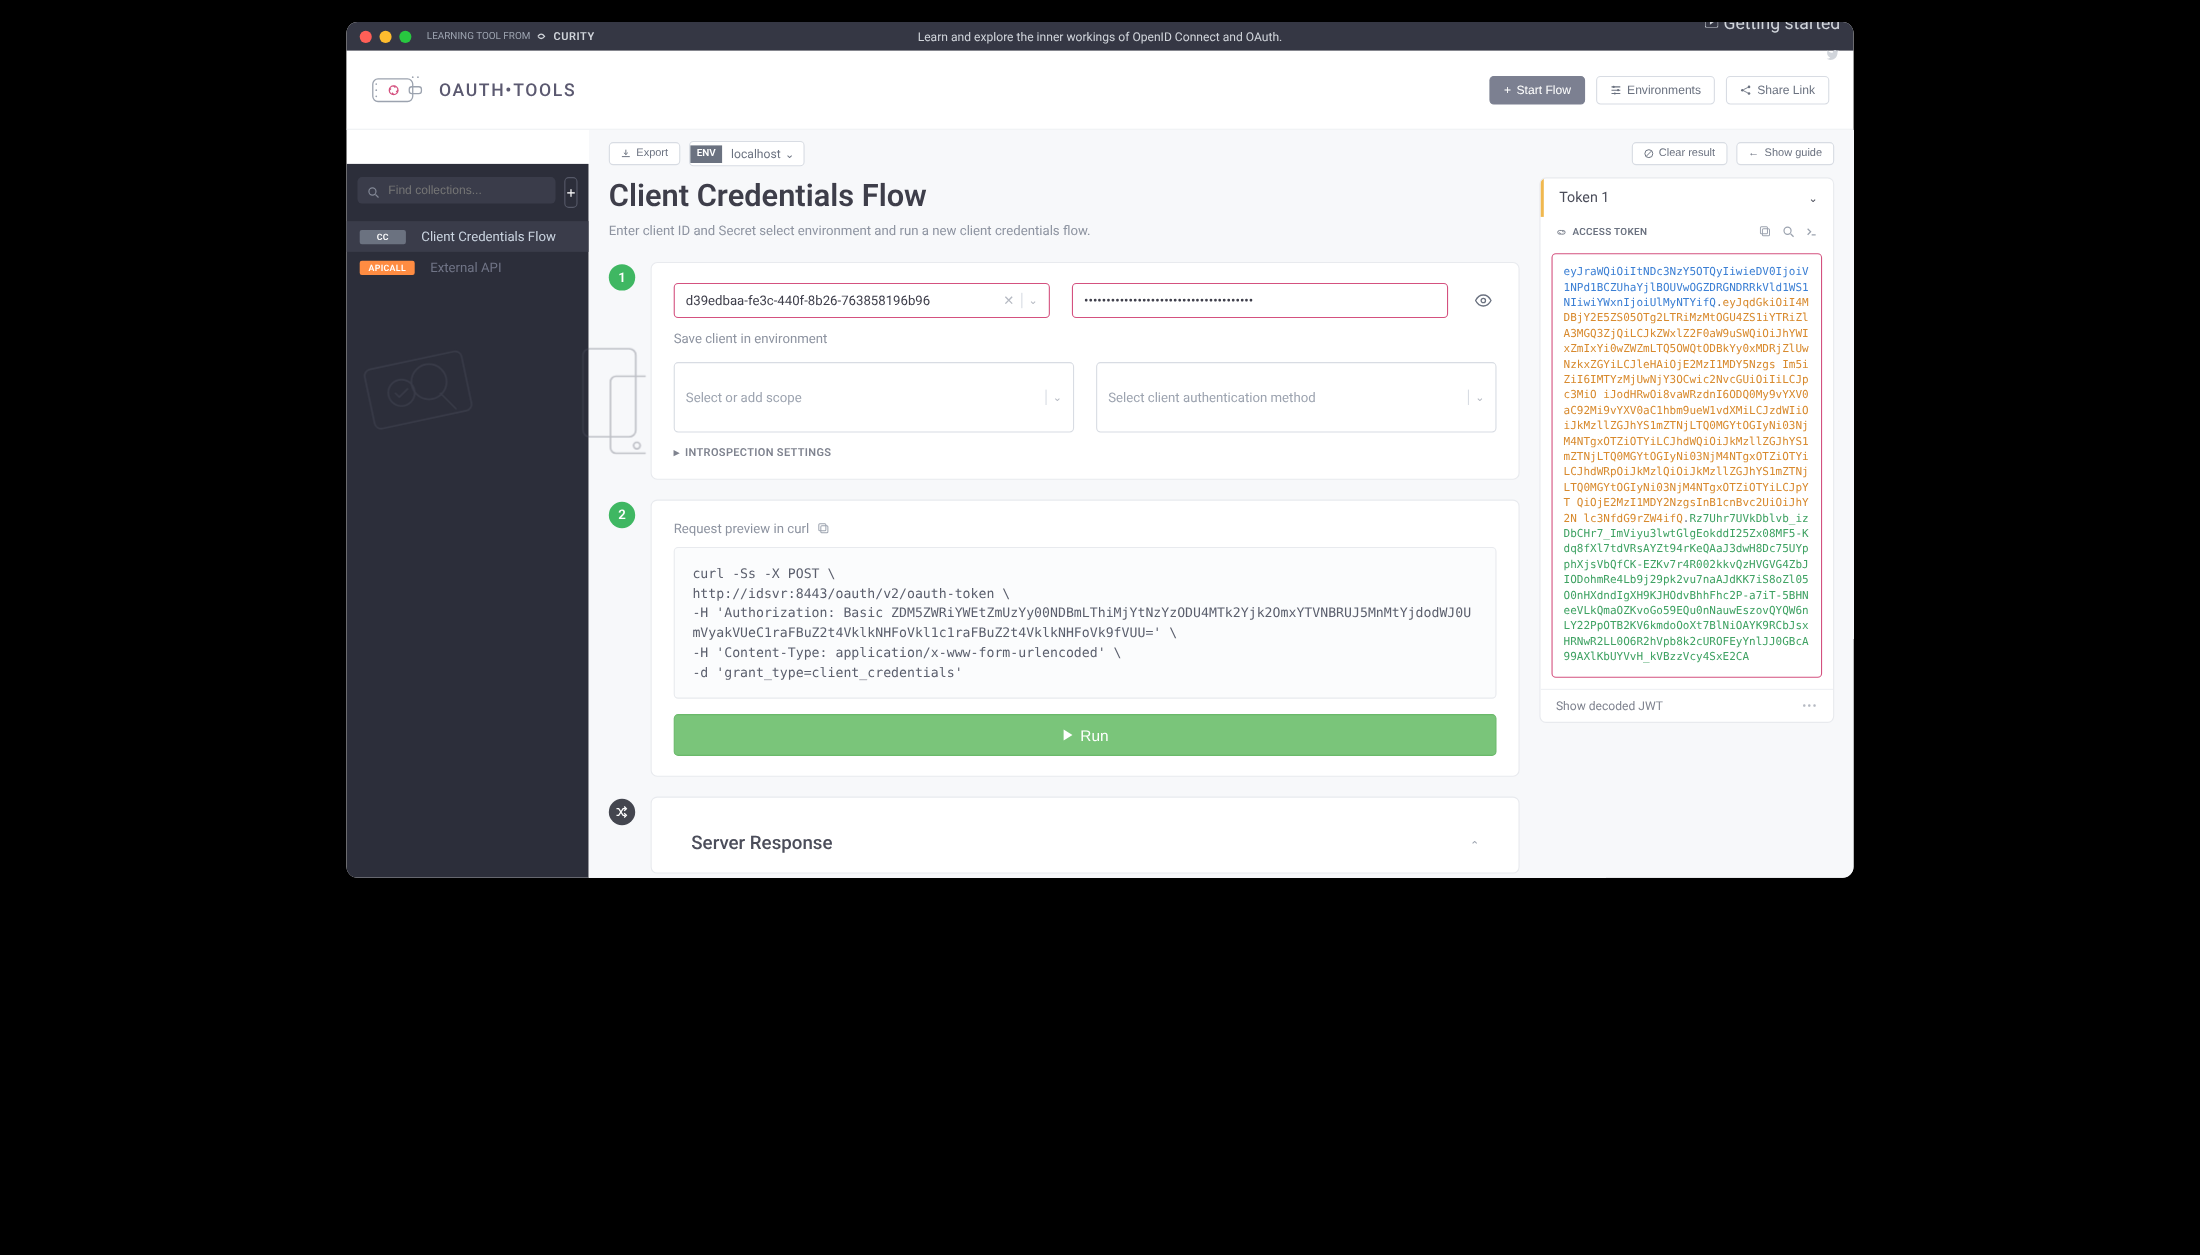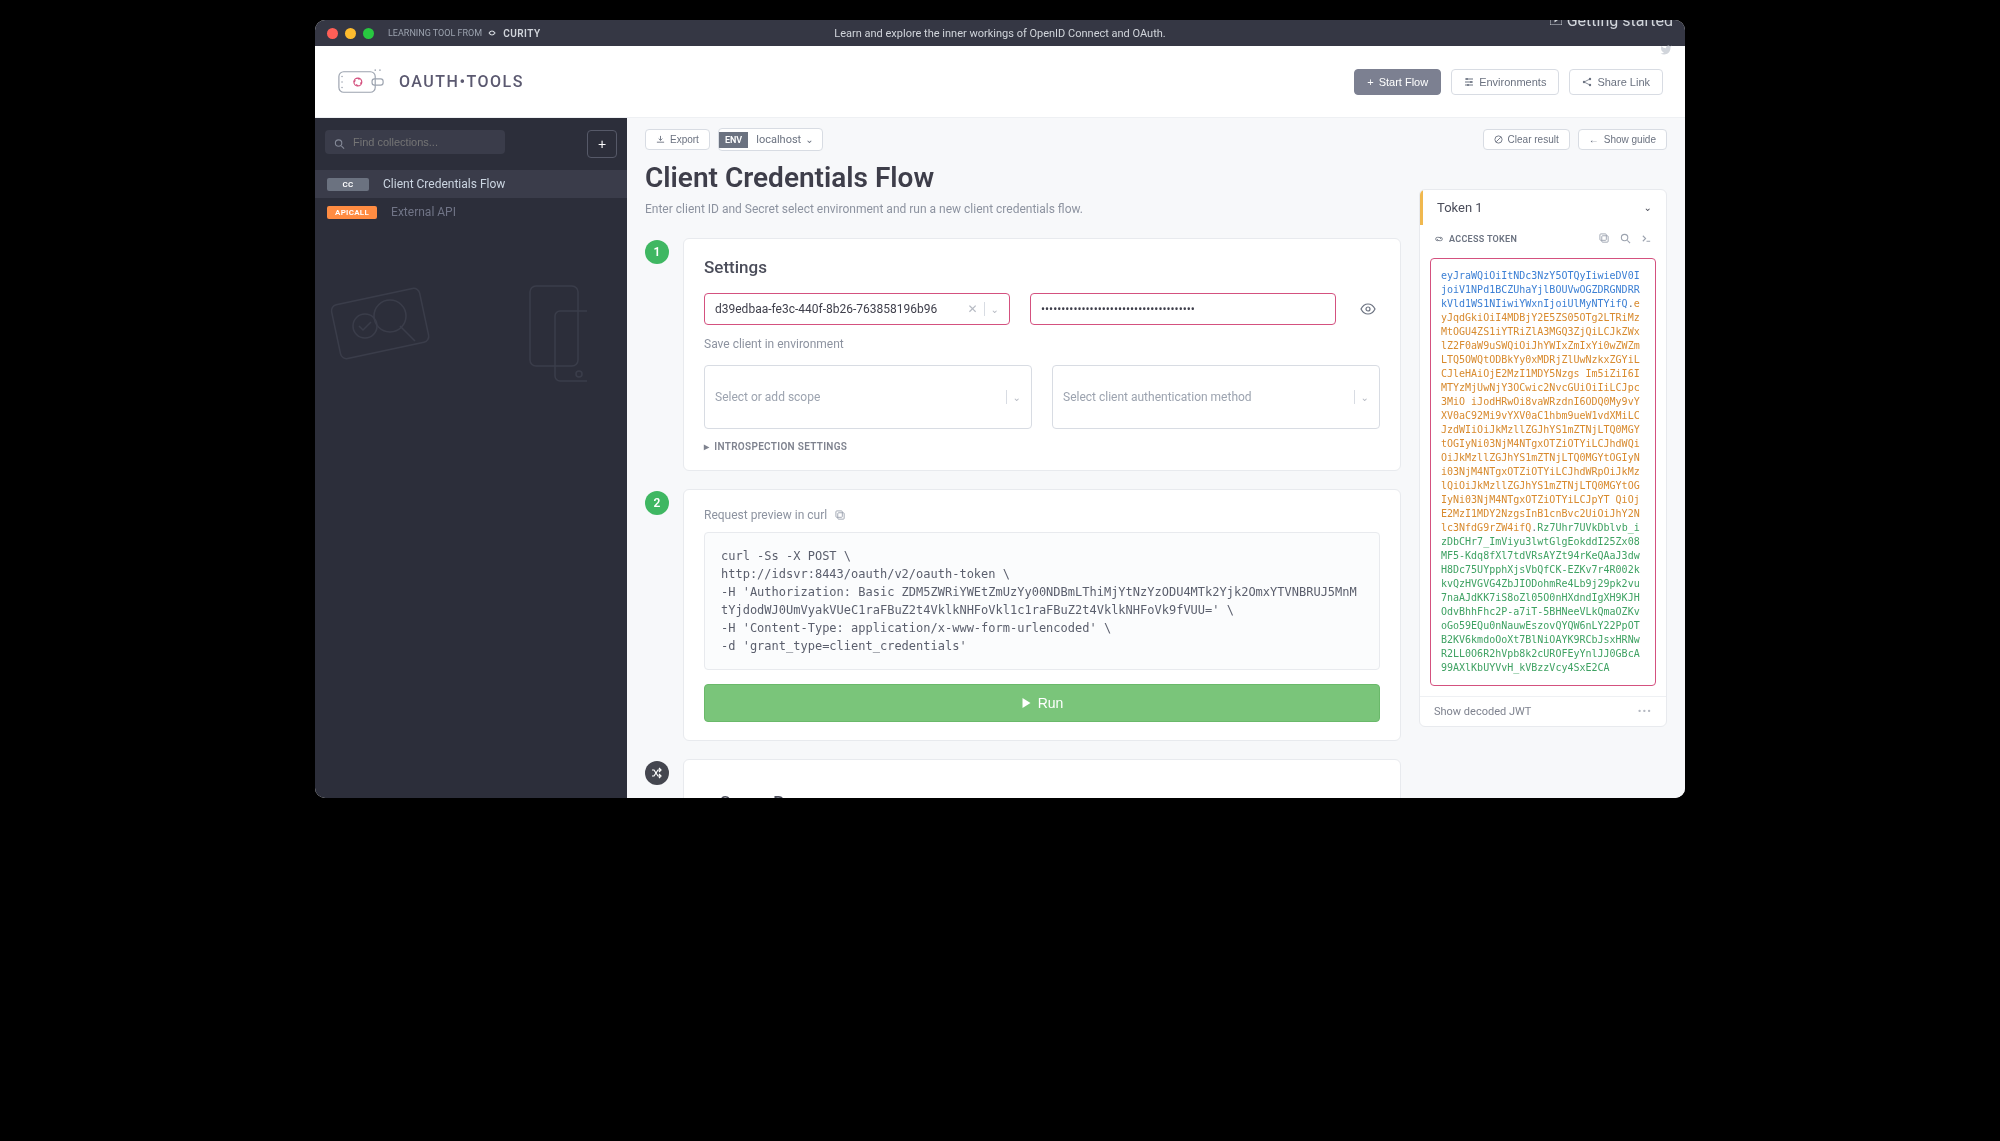--- a/index.html
+++ b/index.html
@@ -17,21 +17,21 @@
 .titlebar-right { margin-left: auto; display: flex; align-items: flex-end; gap: 14px; color: #d1d5db; font-size: 16px; flex-direction: column; }
 .header { background: #fff; height: 72px; display: flex; align-items: center; padding: 0 22px; border-bottom: 1px solid #eef0f3; }
 .logo-block { display: flex; align-items: center; gap: 14px; }
 .logo-icon { width: 48px; height: 30px; position: relative; }
 .logo-icon svg { width: 100%; height: 100%; }
 .logo-text { color: #5b5970; font-size: 16px; font-weight: 500; letter-spacing: 1.5px; }
 .header-actions { margin-left: auto; display: flex; gap: 10px; }
 .btn { border: 1px solid #d8dce3; background: #fff; border-radius: 4px; padding: 6px 12px; font-size: 11px; color: #6b7280; display: flex; align-items: center; gap: 5px; cursor: pointer; }
 .btn-primary { background: #7c8091; border-color: #7c8091; color: #fff; }
 .body { display: flex; height: 680px; }
-.sidebar { width: 312px; background: #2c2e3a; color: #cbd5e1; display: flex; flex-direction: column; }
+.sidebar { width: 220px; background: #2c2e3a; color: #cbd5e1; display: flex; flex-direction: column; margin-top: 31px; }
 .sidebar-search { padding: 12px 10px; display: flex; gap: 8px; }
 .search-input { flex: 1; background: #3a3c4a; border: none; border-radius: 4px; padding: 6px 10px 6px 28px; color: #9ca3af; font-size: 11px; outline: none; }
 .search-wrap { position: relative; flex: 1; }
 .search-wrap .sicon { position: absolute; left: 9px; top: 50%; transform: translateY(-50%); color: #838896; }
 .add-btn { width: 30px; height: 28px; border: 1px solid #565968; background: transparent; border-radius: 4px; color: #fff; font-size: 14px; cursor: pointer; display: flex; align-items: center; justify-content: center; }
 .sidebar-item { display: flex; align-items: center; gap: 14px; padding: 7px 12px; font-size: 12px; cursor: pointer; }
 .sidebar-item.active { background: #3a3c4a; }
 .tag { font-size: 8px; padding: 2px 8px; border-radius: 2px; font-weight: 600; letter-spacing: 0.3px; min-width: 42px; text-align: center; }
 .tag-cc { background: #6b7280; color: #fff; }
 .tag-api { background: #ff8c42; color: #fff; }
@@ -59,21 +59,21 @@
 .input-boxed { border: 1.5px solid #d4517f; border-radius: 4px; padding: 8px 10px; flex: 1; display: flex; align-items: center; font-size: 12px; color: #3e3e4a; background: #fff; }
 .input-plain { border: 1px solid #d8dce3; border-radius: 4px; padding: 24px 10px; flex: 1; font-size: 12px; color: #9ca3af; background: #fff; display: flex; align-items: center; justify-content: space-between; }
 .input-actions { display: flex; gap: 6px; color: #b5b9c2; align-items: center; }
 .divider-v { width: 1px; height: 14px; background: #d8dce3; }
 .save-link { font-size: 12px; color: #8d93a0; margin-bottom: 14px; cursor: pointer; }
 .introspect { font-size: 10px; color: #7f838f; letter-spacing: 0.3px; font-weight: 600; display: flex; align-items: center; gap: 5px; cursor: pointer; }
 .req-label { font-size: 12px; color: #8d93a0; margin-bottom: 10px; display: flex; align-items: center; gap: 8px; }
 .code-block { background: #fbfcfd; border: 1px solid #e8eaee; border-radius: 4px; padding: 14px 16px; font-family: "SF Mono", Menlo, Consolas, monospace; font-size: 12px; color: #5b5f6d; line-height: 1.5; white-space: pre-wrap; word-break: break-all; margin-bottom: 14px; }
 .run-btn { width: 100%; background: #7ac57a; border: 1px solid #6ab96a; color: #fff; border-radius: 4px; padding: 10px; font-size: 14px; font-weight: 500; display: flex; align-items: center; justify-content: center; gap: 6px; cursor: pointer; }
 .server-resp-head { display: flex; align-items: center; justify-content: space-between; padding: 16px 20px 0; }
-.right-col { width: 248px; margin-top: 28px; }
+.right-col { width: 268px; }
 .token-card { background: #fff; border: 1px solid #e8eaee; border-radius: 6px; overflow: hidden; }
 .token-head { padding: 10px 14px; border-left: 3px solid #f0b84f; display: flex; justify-content: space-between; align-items: center; font-size: 13px; color: #4b4d5a; cursor: pointer; }
 .token-sub { padding: 8px 14px; display: flex; align-items: center; justify-content: space-between; font-size: 9px; color: #6b7280; font-weight: 600; letter-spacing: 0.3px; }
 .token-sub-actions { display: flex; gap: 10px; color: #9ca3af; }
 .token-body { margin: 6px 10px 10px; border: 1.5px solid #d4517f; border-radius: 4px; padding: 10px; font-family: "SF Mono", Menlo, Consolas, monospace; font-size: 10px; line-height: 1.4; word-break: break-all; }
 .jwt-h { color: #3b7fd4; }
 .jwt-p { color: #d88a2e; }
 .jwt-s { color: #3fa263; }
 .jwt-dot { color: #6b7280; }
 .token-foot { padding: 8px 14px; border-top: 1px solid #eef0f3; display: flex; justify-content: space-between; align-items: center; font-size: 11px; color: #7f838f; cursor: pointer; }
@@ -226,21 +226,20 @@
       </div>
 
       <div class="content-inner">
         <div class="center-col">
           <h1 class="page-title">Client Credentials Flow</h1>
           <p class="page-sub">Enter client ID and Secret select environment and run a new client credentials flow.</p>
 
           <div class="step">
             <div class="step-num">1</div>
             <div class="step-body card">
-              <div class="step-title">Settings</div>
               <div class="row">
                 <div class="input-boxed" style="flex:1;">
                   <span style="flex:1">d39edbaa-fe3c-440f-8b26-763858196b96</span>
                   <div class="input-actions">
                     <span style="cursor:pointer;">✕</span>
                     <span class="divider-v"></span>
                     <span class="chev" style="cursor:pointer;">⌄</span>
                   </div>
                 </div>
                 <div class="input-boxed" style="flex:1;">

